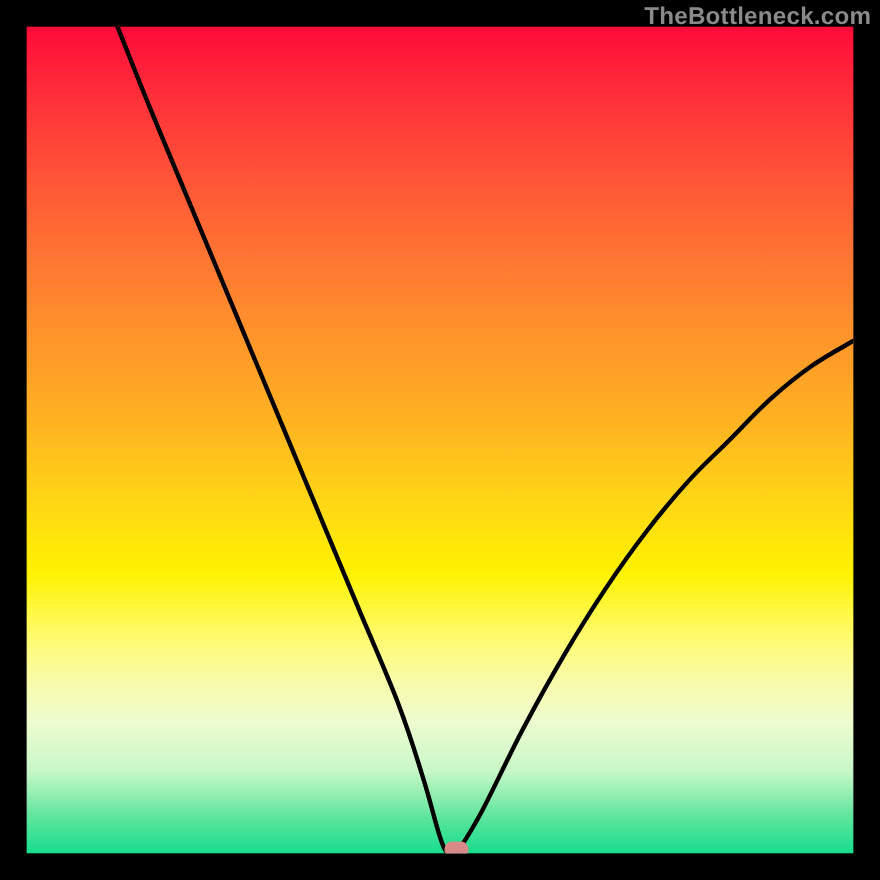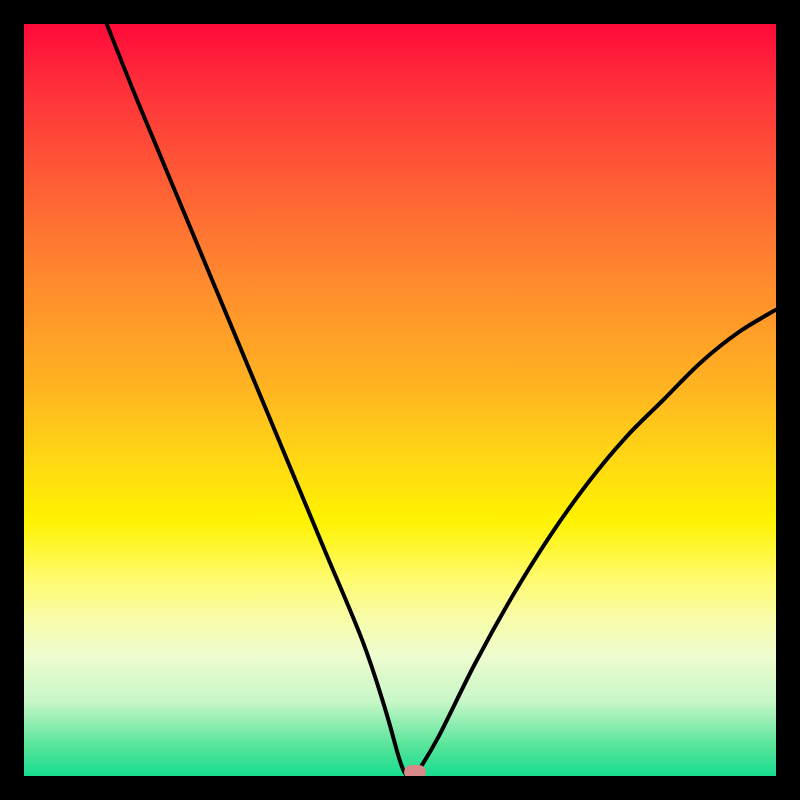--- a/index.html
+++ b/index.html
@@ -75,13 +75,14 @@
     <div class="gradient"></div>
 
     <svg class="curve" viewBox="0 0 752 752" preserveAspectRatio="none">
       <path id="curve-left" fill="none" stroke="#000" stroke-width="4" stroke-linecap="round" d="M 82.72 0 C 88.1344 13.535999999999987, 100.6176 45.42079999999994, 112.8 75.19999999999993 C 124.9824 104.97919999999992, 136.864 132.95359999999994, 150.4 165.43999999999994 C 163.936 197.92639999999994, 174.464 223.19359999999995, 188 255.67999999999995 C 201.536 288.16639999999995, 212.064 313.43359999999996, 225.6 345.91999999999996 C 239.136 378.40639999999996, 249.664 403.6736, 263.2 436.16 C 276.736 468.6464, 287.264 493.9136, 300.8 526.4 C 314.336 558.8864, 327.57120000000003 588.2144, 338.40000000000003 616.64 C 349.22880000000004 645.0656, 354.192 662.6624, 360.96 684.32 C 367.72799999999995 705.9776, 371.9392 724.7776, 376 736.96 C 380.0608 749.1424000000001, 380.8128 749.2928, 383.52 752 C 386.2272 754.7072, 389.6864 752, 391.04 752"></path>
       <path id="curve-right" fill="none" stroke="#000" stroke-width="4" stroke-linecap="round" d="M 391.04 752 C 395.10080000000005 745.232, 402.7712 734.704, 413.6 714.4 C 424.4288 694.096, 437.664 664.9184, 451.2 639.2 C 464.736 613.4816000000001, 475.264 594.5312, 488.8 571.52 C 502.336 548.5088, 512.864 531.664, 526.4 511.36 C 539.9359999999999 491.05600000000004, 550.4639999999999 476.3168, 564 458.71999999999997 C 577.5360000000001 441.12319999999994, 588.0640000000001 428.48959999999994, 601.6 413.59999999999997 C 615.136 398.7104, 625.6639999999999 389.536, 639.1999999999999 376 C 652.736 362.464, 663.264 350.58239999999995, 676.8000000000001 338.4 C 690.3360000000001 326.2176, 700.864 317.7952, 714.4 308.32000000000005 C 727.9359999999999 298.8448000000001, 745.232 289.8208, 752 285.76"></path>
     </svg>
 
     <div class="dot" id="marker" style="left: 391.04px; top: 748px;"></div>
   </div>
 
+  <div class="watermark">TheBottleneck.com</div>
 </div>
 
 </body></html>

